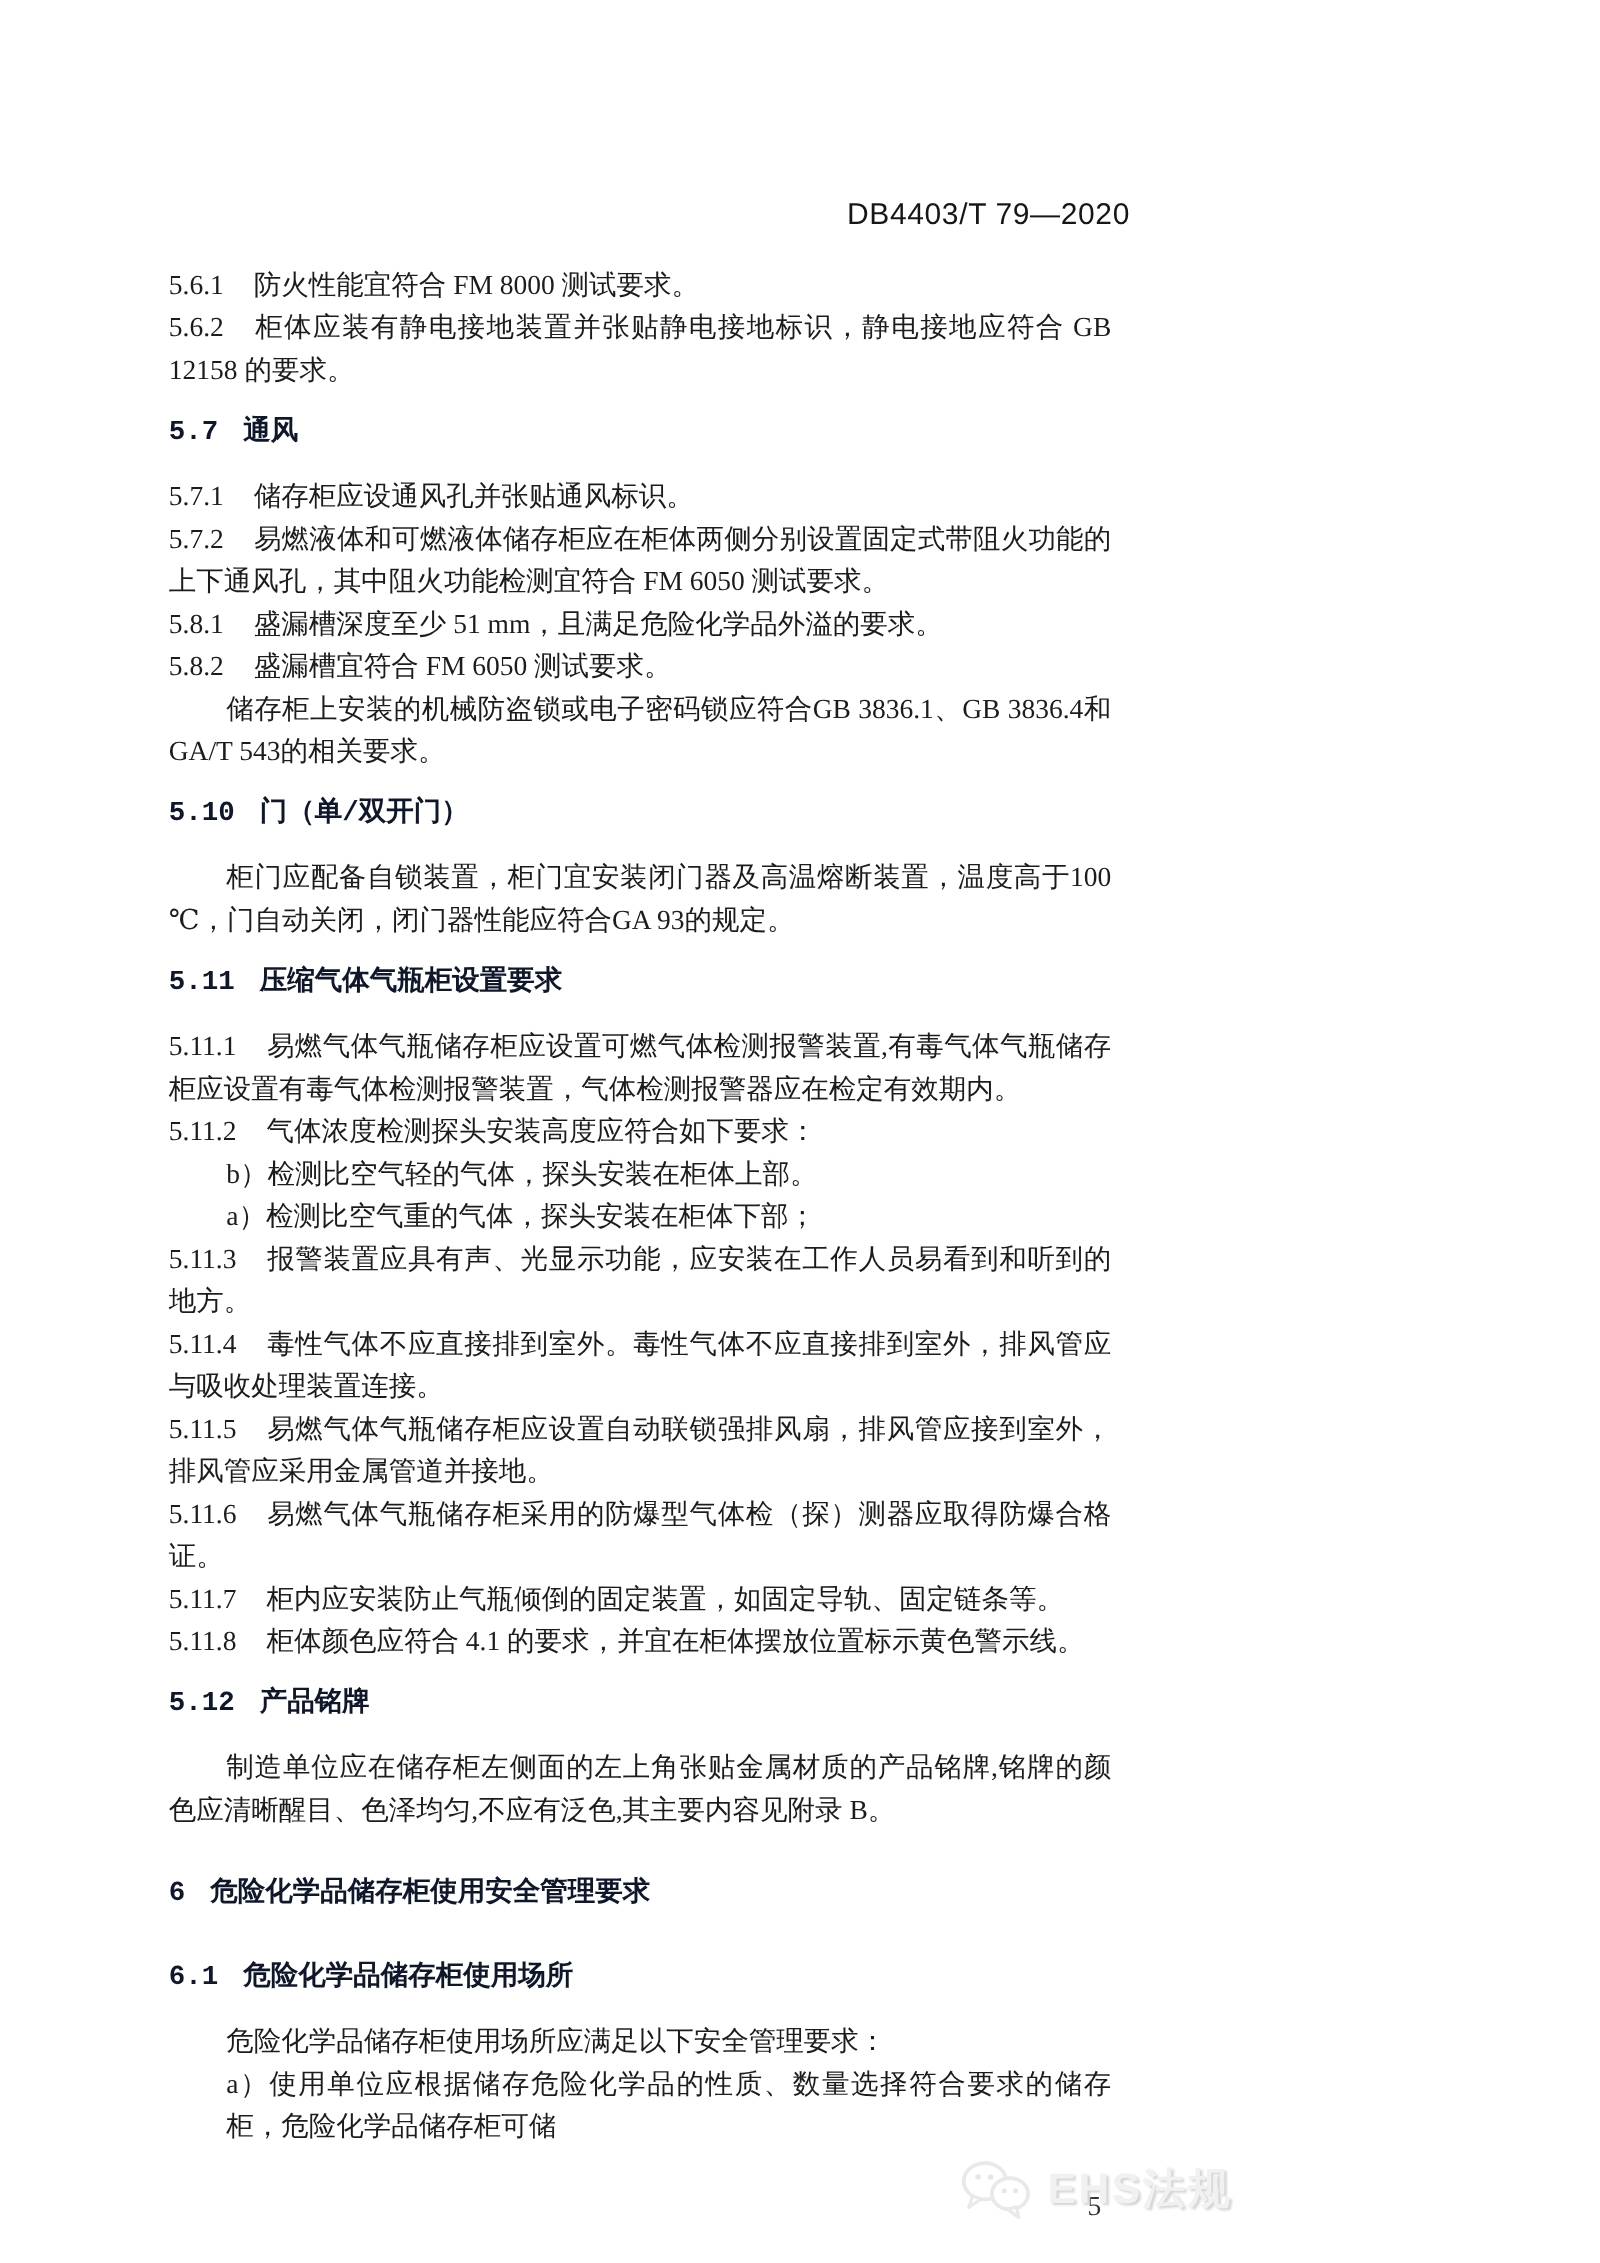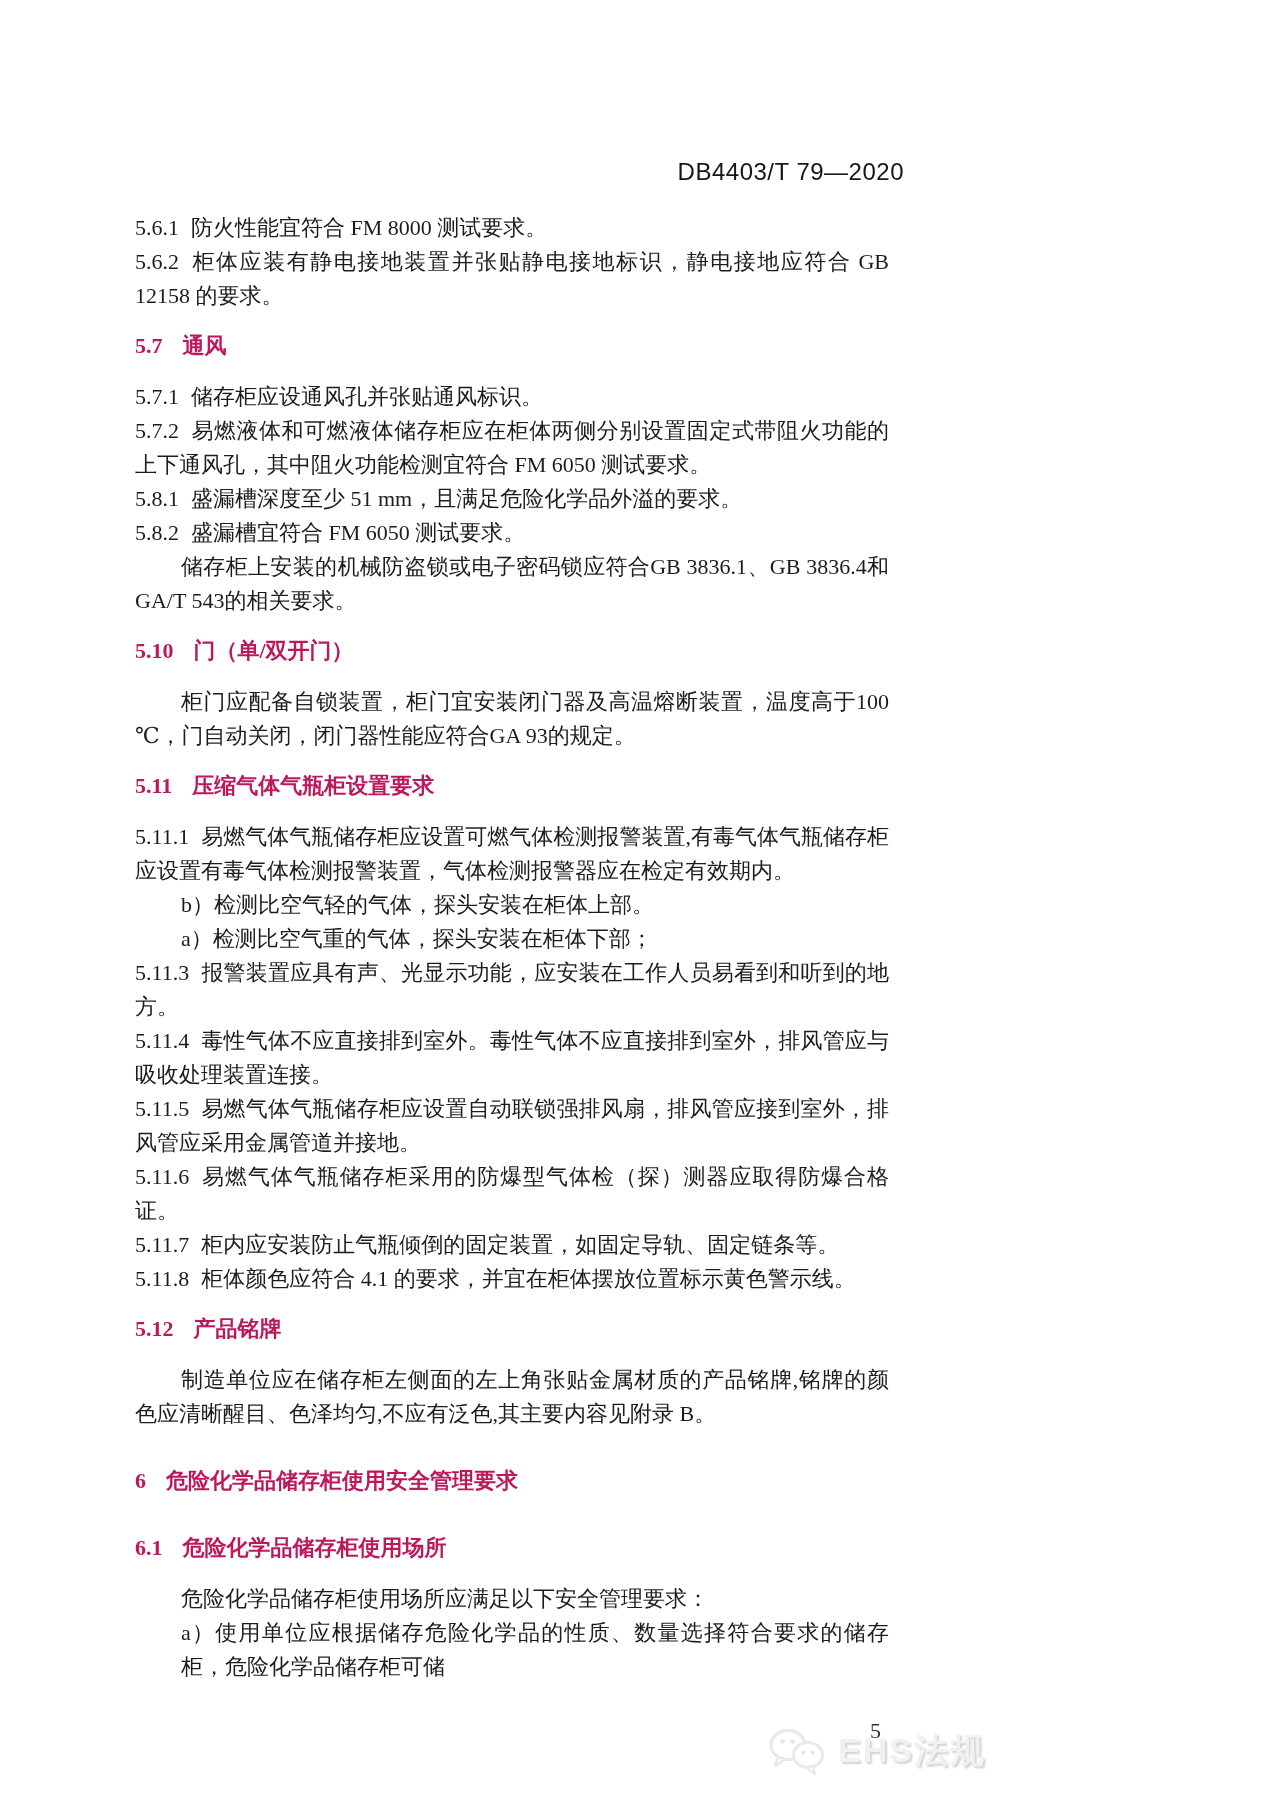--- a/index.html
+++ b/index.html
@@ -31,28 +31,28 @@
     color: #161616;
   }
   .block {
     font-size: 22px;
     line-height: 34px;
     text-align: justify;
     text-align-last: left;
     margin: 0;
   }
   .block .num {
-    padding-right: 12px;
+    padding-right: 24px;
     white-space: nowrap;
   }
   .heading {
-    font-family: Liberation Serif, serif;
+    font-family: Liberation Mono, monospace;
     font-weight: bold;
     margin: 16px 0 17px 0;
-    color: #be185d;
+    color: #0f172a;
   }
   .heading .num { padding-right: 20px; }
   .chapter {
     margin: 33px 0 33px 0;
   }
   .paragraph {
     text-indent: 46px;
   }
   .list-item {
     padding-left: 46px;
@@ -97,20 +97,21 @@
       <div class="block heading"><span class="num">5.7</span><span>通风</span></div>
       <div class="block clause"><span class="num">5.7.1</span><span>储存柜应设通风孔并张贴通风标识。</span></div>
       <div class="block clause"><span class="num">5.7.2</span><span>易燃液体和可燃液体储存柜应在柜体两侧分别设置固定式带阻火功能的上下通风孔，其中阻火功能检测宜符合 FM 6050 测试要求。</span></div>
       <div class="block clause"><span class="num">5.8.1</span><span>盛漏槽深度至少 51 mm，且满足危险化学品外溢的要求。</span></div>
       <div class="block clause"><span class="num">5.8.2</span><span>盛漏槽宜符合 FM 6050 测试要求。</span></div>
       <div class="block paragraph"><span>储存柜上安装的机械防盗锁或电子密码锁应符合GB 3836.1、GB 3836.4和GA/T 543的相关要求。</span></div>
       <div class="block heading"><span class="num">5.10</span><span>门（单/双开门）</span></div>
       <div class="block paragraph"><span>柜门应配备自锁装置，柜门宜安装闭门器及高温熔断装置，温度高于100 ℃，门自动关闭，闭门器性能应符合GA 93的规定。</span></div>
       <div class="block heading"><span class="num">5.11</span><span>压缩气体气瓶柜设置要求</span></div>
       <div class="block clause"><span class="num">5.11.1</span><span>易燃气体气瓶储存柜应设置可燃气体检测报警装置,有毒气体气瓶储存柜应设置有毒气体检测报警装置，气体检测报警器应在检定有效期内。</span></div>
+      <div class="block clause"><span class="num">5.11.2</span><span>气体浓度检测探头安装高度应符合如下要求：</span></div>
       <div class="block list-item"><span>b）检测比空气轻的气体，探头安装在柜体上部。</span></div>
       <div class="block list-item"><span>a）检测比空气重的气体，探头安装在柜体下部；</span></div>
       <div class="block clause"><span class="num">5.11.3</span><span>报警装置应具有声、光显示功能，应安装在工作人员易看到和听到的地方。</span></div>
       <div class="block clause"><span class="num">5.11.4</span><span>毒性气体不应直接排到室外。毒性气体不应直接排到室外，排风管应与吸收处理装置连接。</span></div>
       <div class="block clause"><span class="num">5.11.5</span><span>易燃气体气瓶储存柜应设置自动联锁强排风扇，排风管应接到室外，排风管应采用金属管道并接地。</span></div>
       <div class="block clause"><span class="num">5.11.6</span><span>易燃气体气瓶储存柜采用的防爆型气体检（探）测器应取得防爆合格证。</span></div>
       <div class="block clause"><span class="num">5.11.7</span><span>柜内应安装防止气瓶倾倒的固定装置，如固定导轨、固定链条等。</span></div>
       <div class="block clause"><span class="num">5.11.8</span><span>柜体颜色应符合 4.1 的要求，并宜在柜体摆放位置标示黄色警示线。</span></div>
       <div class="block heading"><span class="num">5.12</span><span>产品铭牌</span></div>
       <div class="block paragraph"><span>制造单位应在储存柜左侧面的左上角张贴金属材质的产品铭牌,铭牌的颜色应清晰醒目、色泽均匀,不应有泛色,其主要内容见附录 B。</span></div>

